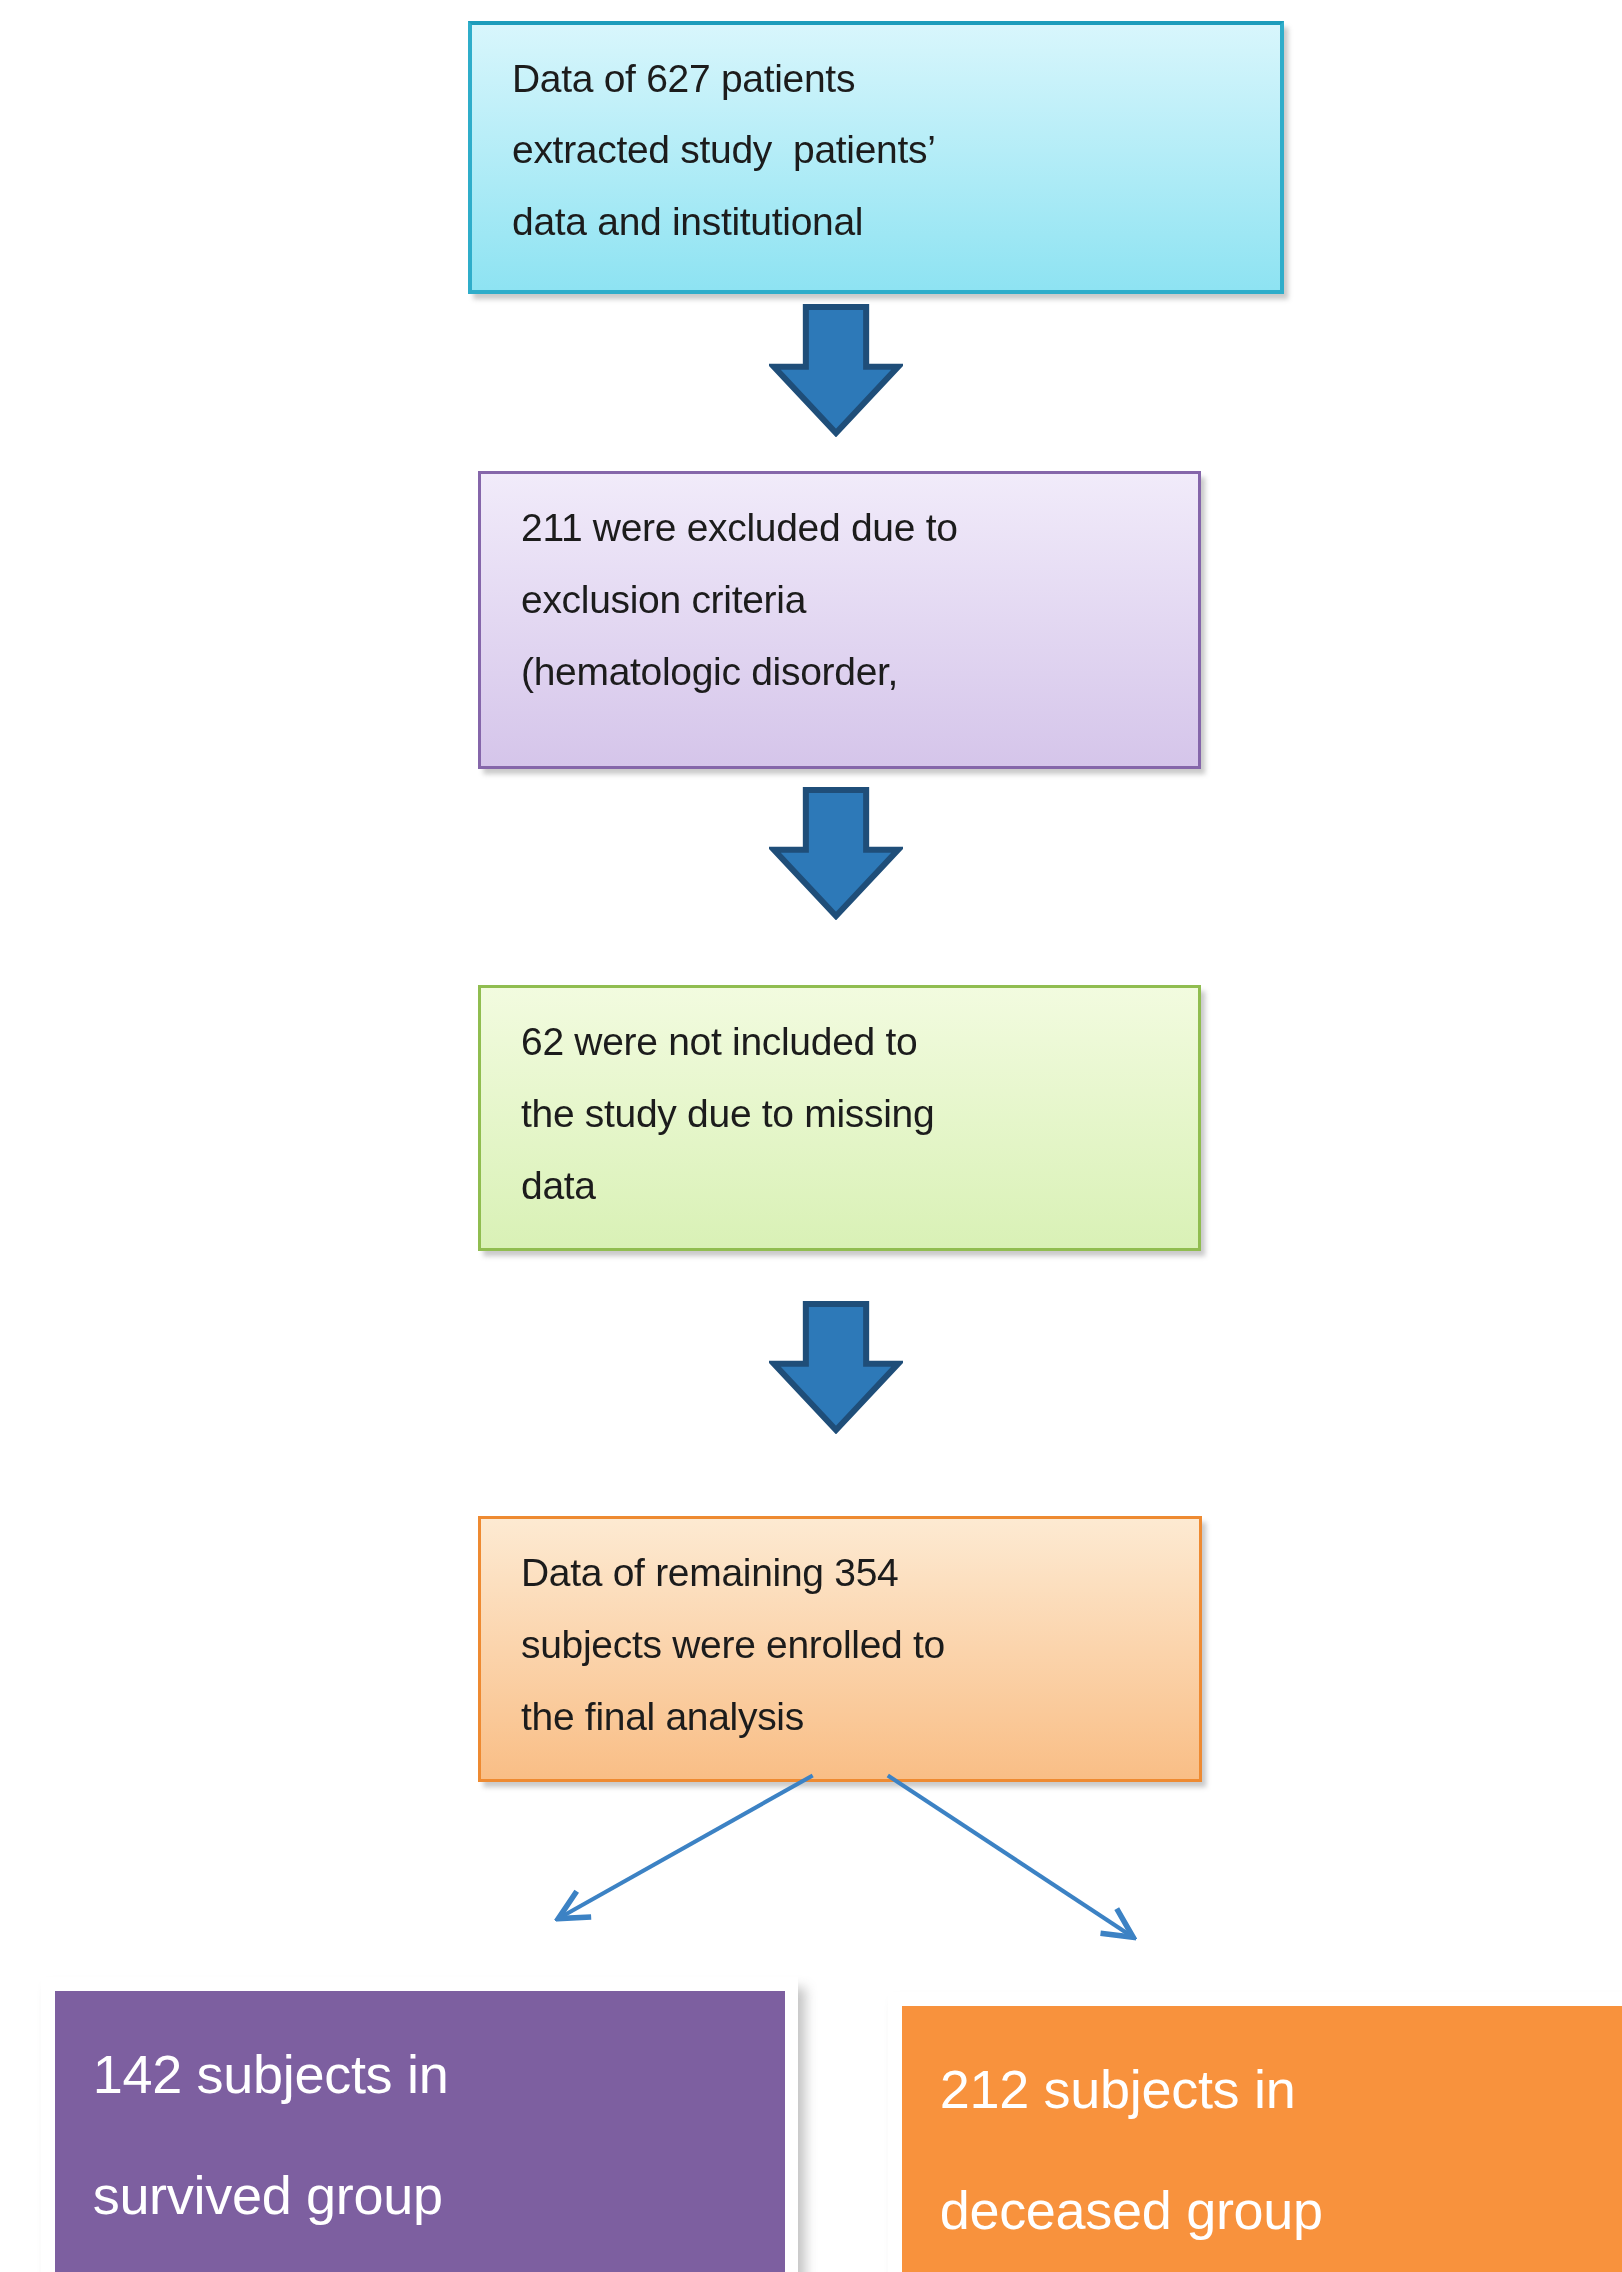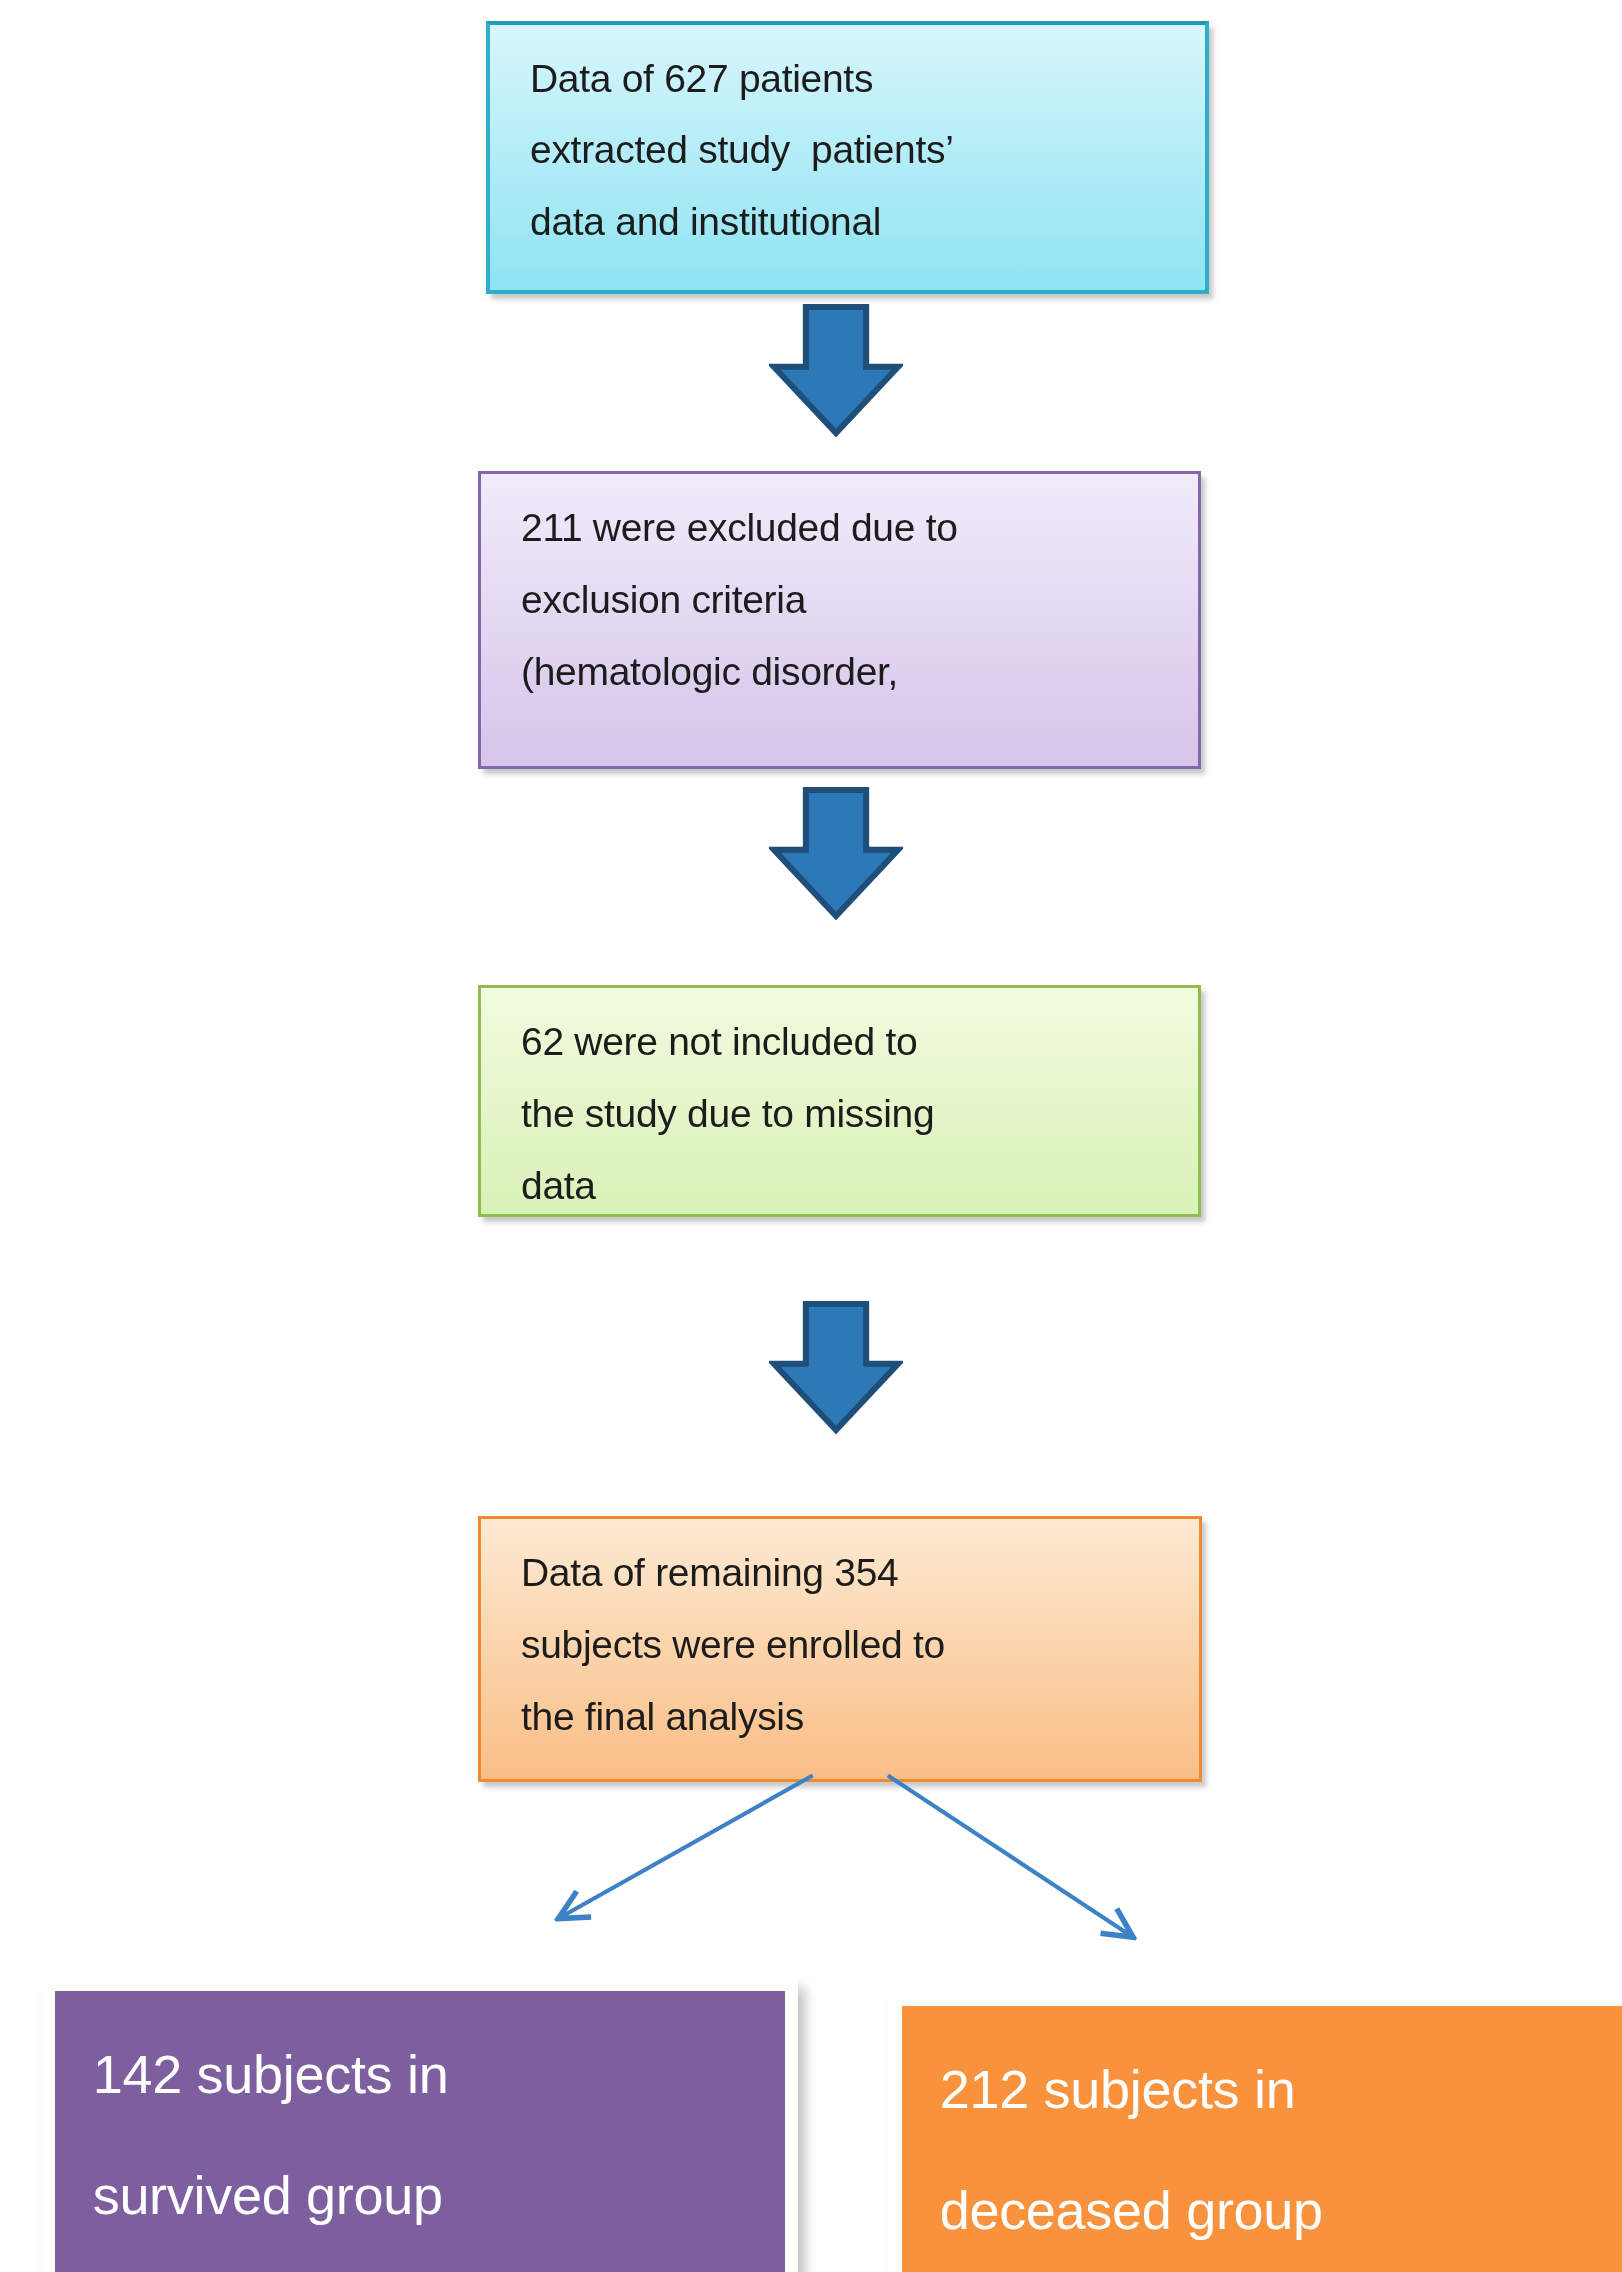--- a/index.html
+++ b/index.html
@@ -18,32 +18,32 @@
     box-shadow:4.8px 5.5px 4.8px rgba(120,120,120,0.40);
   }
   .node .line{
     white-space:pre-wrap;
     font-size:39px;
     line-height:1.84;
     color:#1c1c1c;
     letter-spacing:-0.3px;
   }
   #step1{
-    left:486px;top:20.5px;width:723px;height:273px;
+    left:468px;top:20.5px;width:816px;height:273px;
     background:linear-gradient(#d8f6fc,#8ee3f2);
     border:4.1px solid #2fadca;
     border-top-color:#1d9cbb;
   }
   #step2{
     left:478px;top:471px;width:723px;height:298px;
     background:linear-gradient(#f1ebfa,#d5c5ea);
     border:3.4px solid #8566aa;
   }
   #step3{
-    left:478px;top:985px;width:723px;height:232px;
+    left:478px;top:985px;width:723px;height:266px;
     background:linear-gradient(#f2fbdf,#d9f1b6);
     border:3.4px solid #90bd50;
   }
   #step4{
     left:478px;top:1500px;width:724px;height:266px;
     background:linear-gradient(#fdead2,#f9be86);
     border:3.4px solid #ee8a31;
     margin-top:16px;
   }
   

